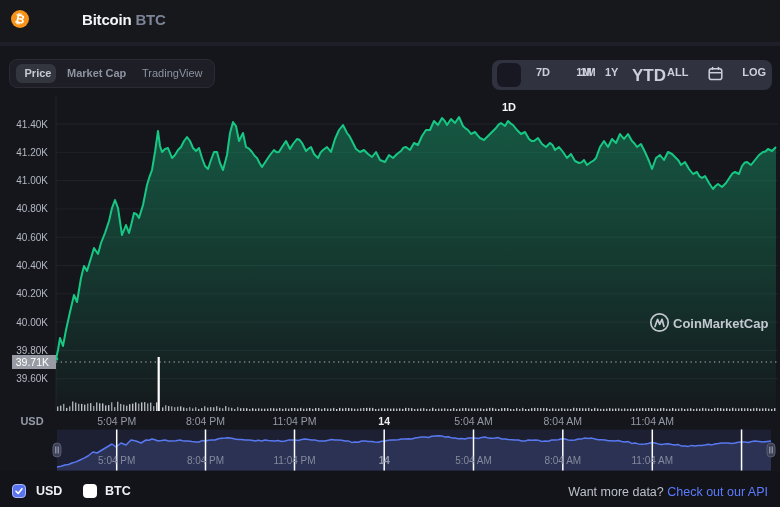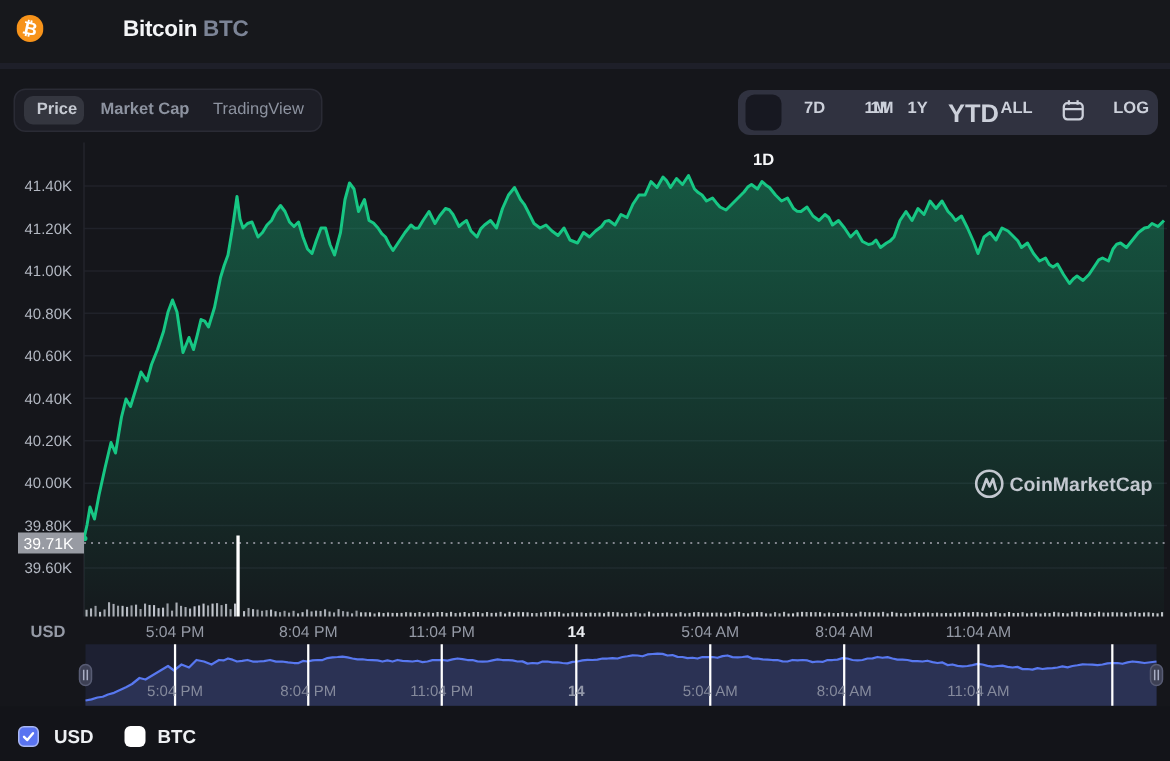--- a/index.html
+++ b/index.html
@@ -358,13 +358,14 @@
   </svg>
 
   <div class="abs" style="left:0;top:471px;width:780px;height:36px;background:#131419;"></div>
   <div class="abs" style="left:12px;top:484px;width:14px;height:14px;background:#5a74f1;border:1.5px solid #aab8f5;border-radius:4px;"></div>
   <svg class="abs" style="left:14px;top:486px;" width="10" height="10" viewBox="0 0 10 10">
       <path d="M2 5.2 L4.2 7.4 L8 2.8" fill="none" stroke="#ffffff" stroke-width="1.6" stroke-linecap="round" stroke-linejoin="round"></path>
     </svg>
   <div class="abs" style="left:36px;top:484px;font-size:12.5px;font-weight:bold;color:#eef0f3;">USD</div>
   <div class="abs" style="left:83px;top:484px;width:14px;height:14px;background:#ffffff;border-radius:4px;"></div>
   <div class="abs" style="left:105px;top:484px;font-size:12.5px;font-weight:bold;color:#eef0f3;">BTC</div>
+  <div class="abs" style="right:12px;top:485px;font-size:12.5px;color:#bcc0c8;">Want more data? <span style="color:#5b7bff;">Check out our API</span></div>
 </div>
 
 </body></html>

